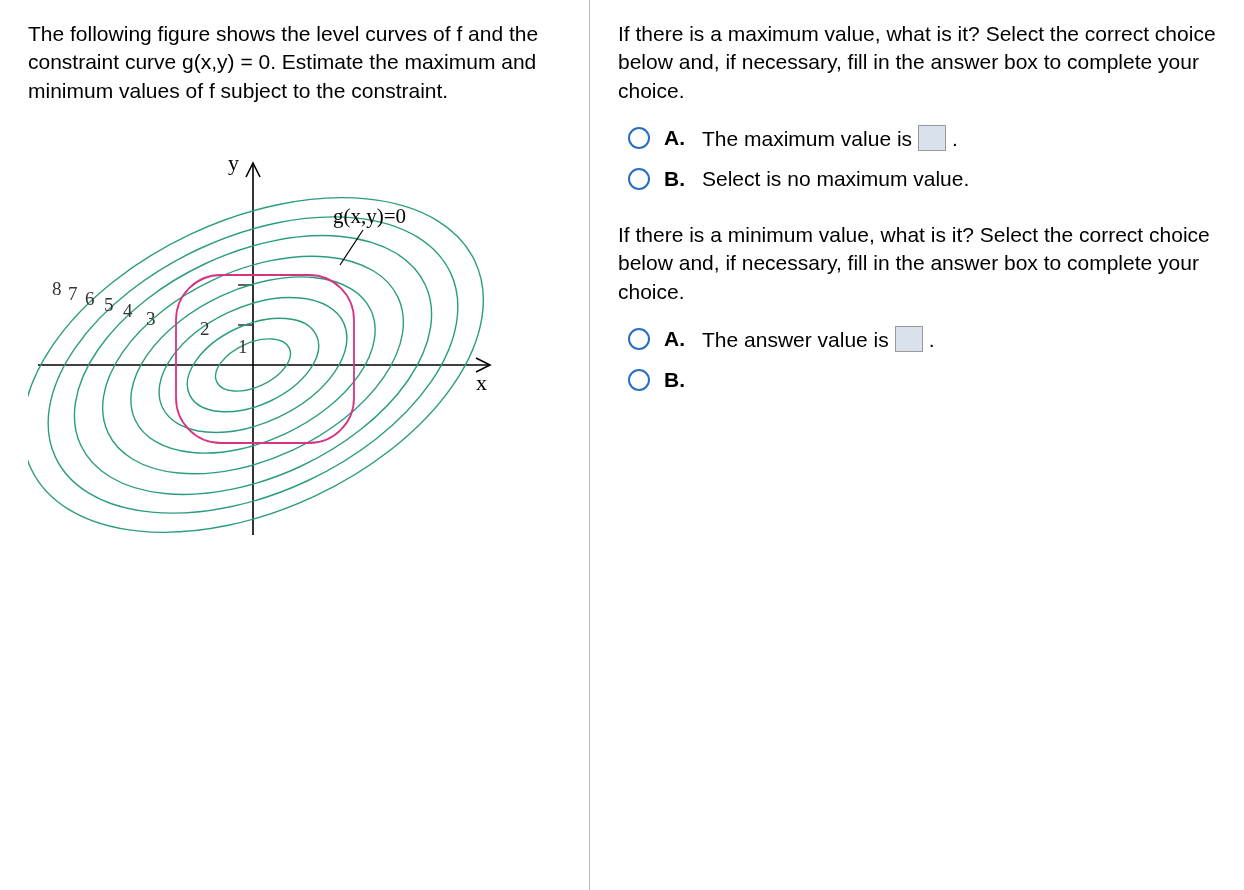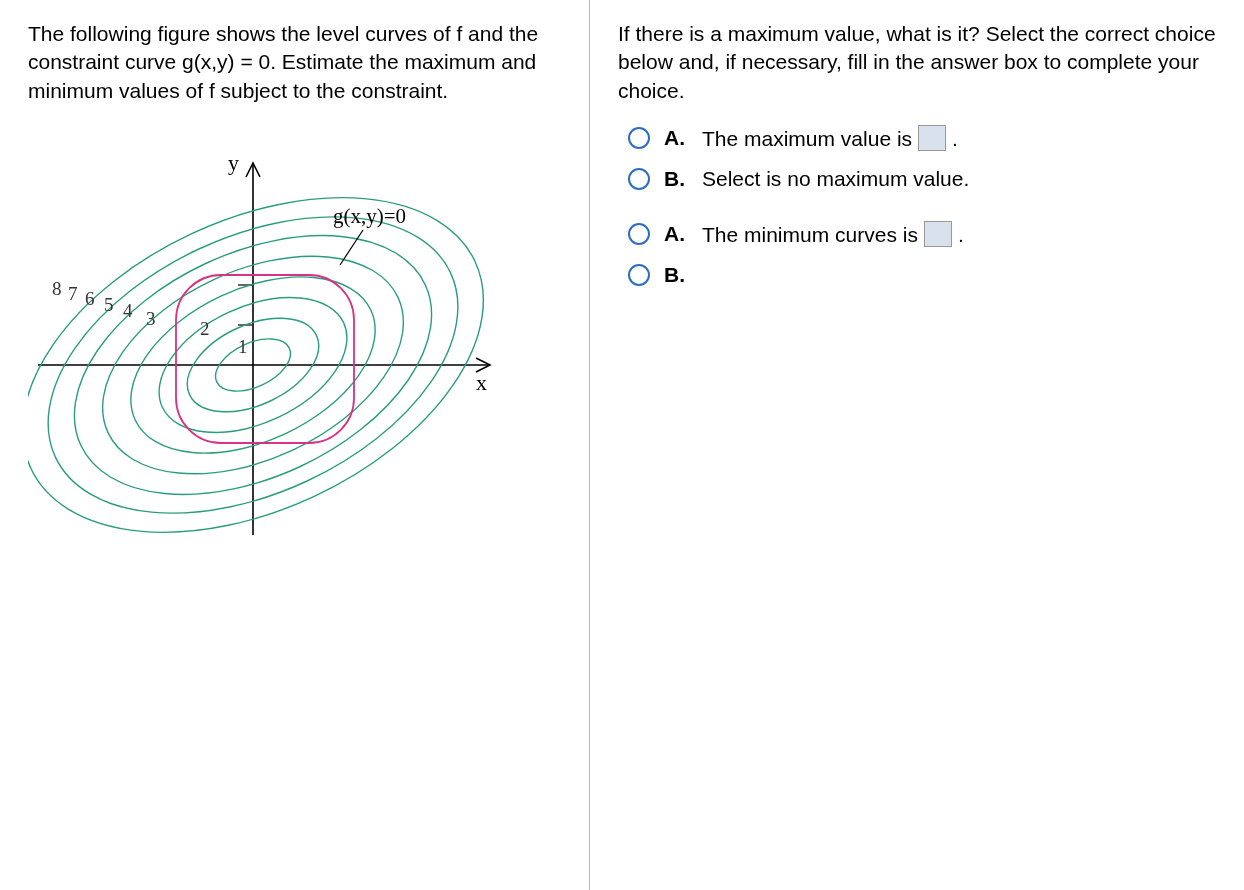--- a/index.html
+++ b/index.html
@@ -146,26 +146,27 @@
       </div>
 
       <div class="choice">
         <span class="radio"></span>
         <span class="choice-letter">B.</span>
         <span class="choice-text">Select is no maximum value.</span>
       </div>
     </div>
 
     <div class="q-block">
+      <div class="prompt">If there is a minimum value, what is it? Select the correct choice below and, if necessary, fill in the answer box to complete your choice.</div>
 
       <div class="choice">
         <span class="radio"></span>
         <span class="choice-letter">A.</span>
         <span class="choice-text nowrap">
-          <span>The minimum curves is</span>
+          <span>The answer value is</span>
           <span class="answer-box"></span>
           <span>.</span>
         </span>
       </div>
 
       <div class="choice">
         <span class="radio"></span>
         <span class="choice-letter">B.</span>
       </div>
     </div>

